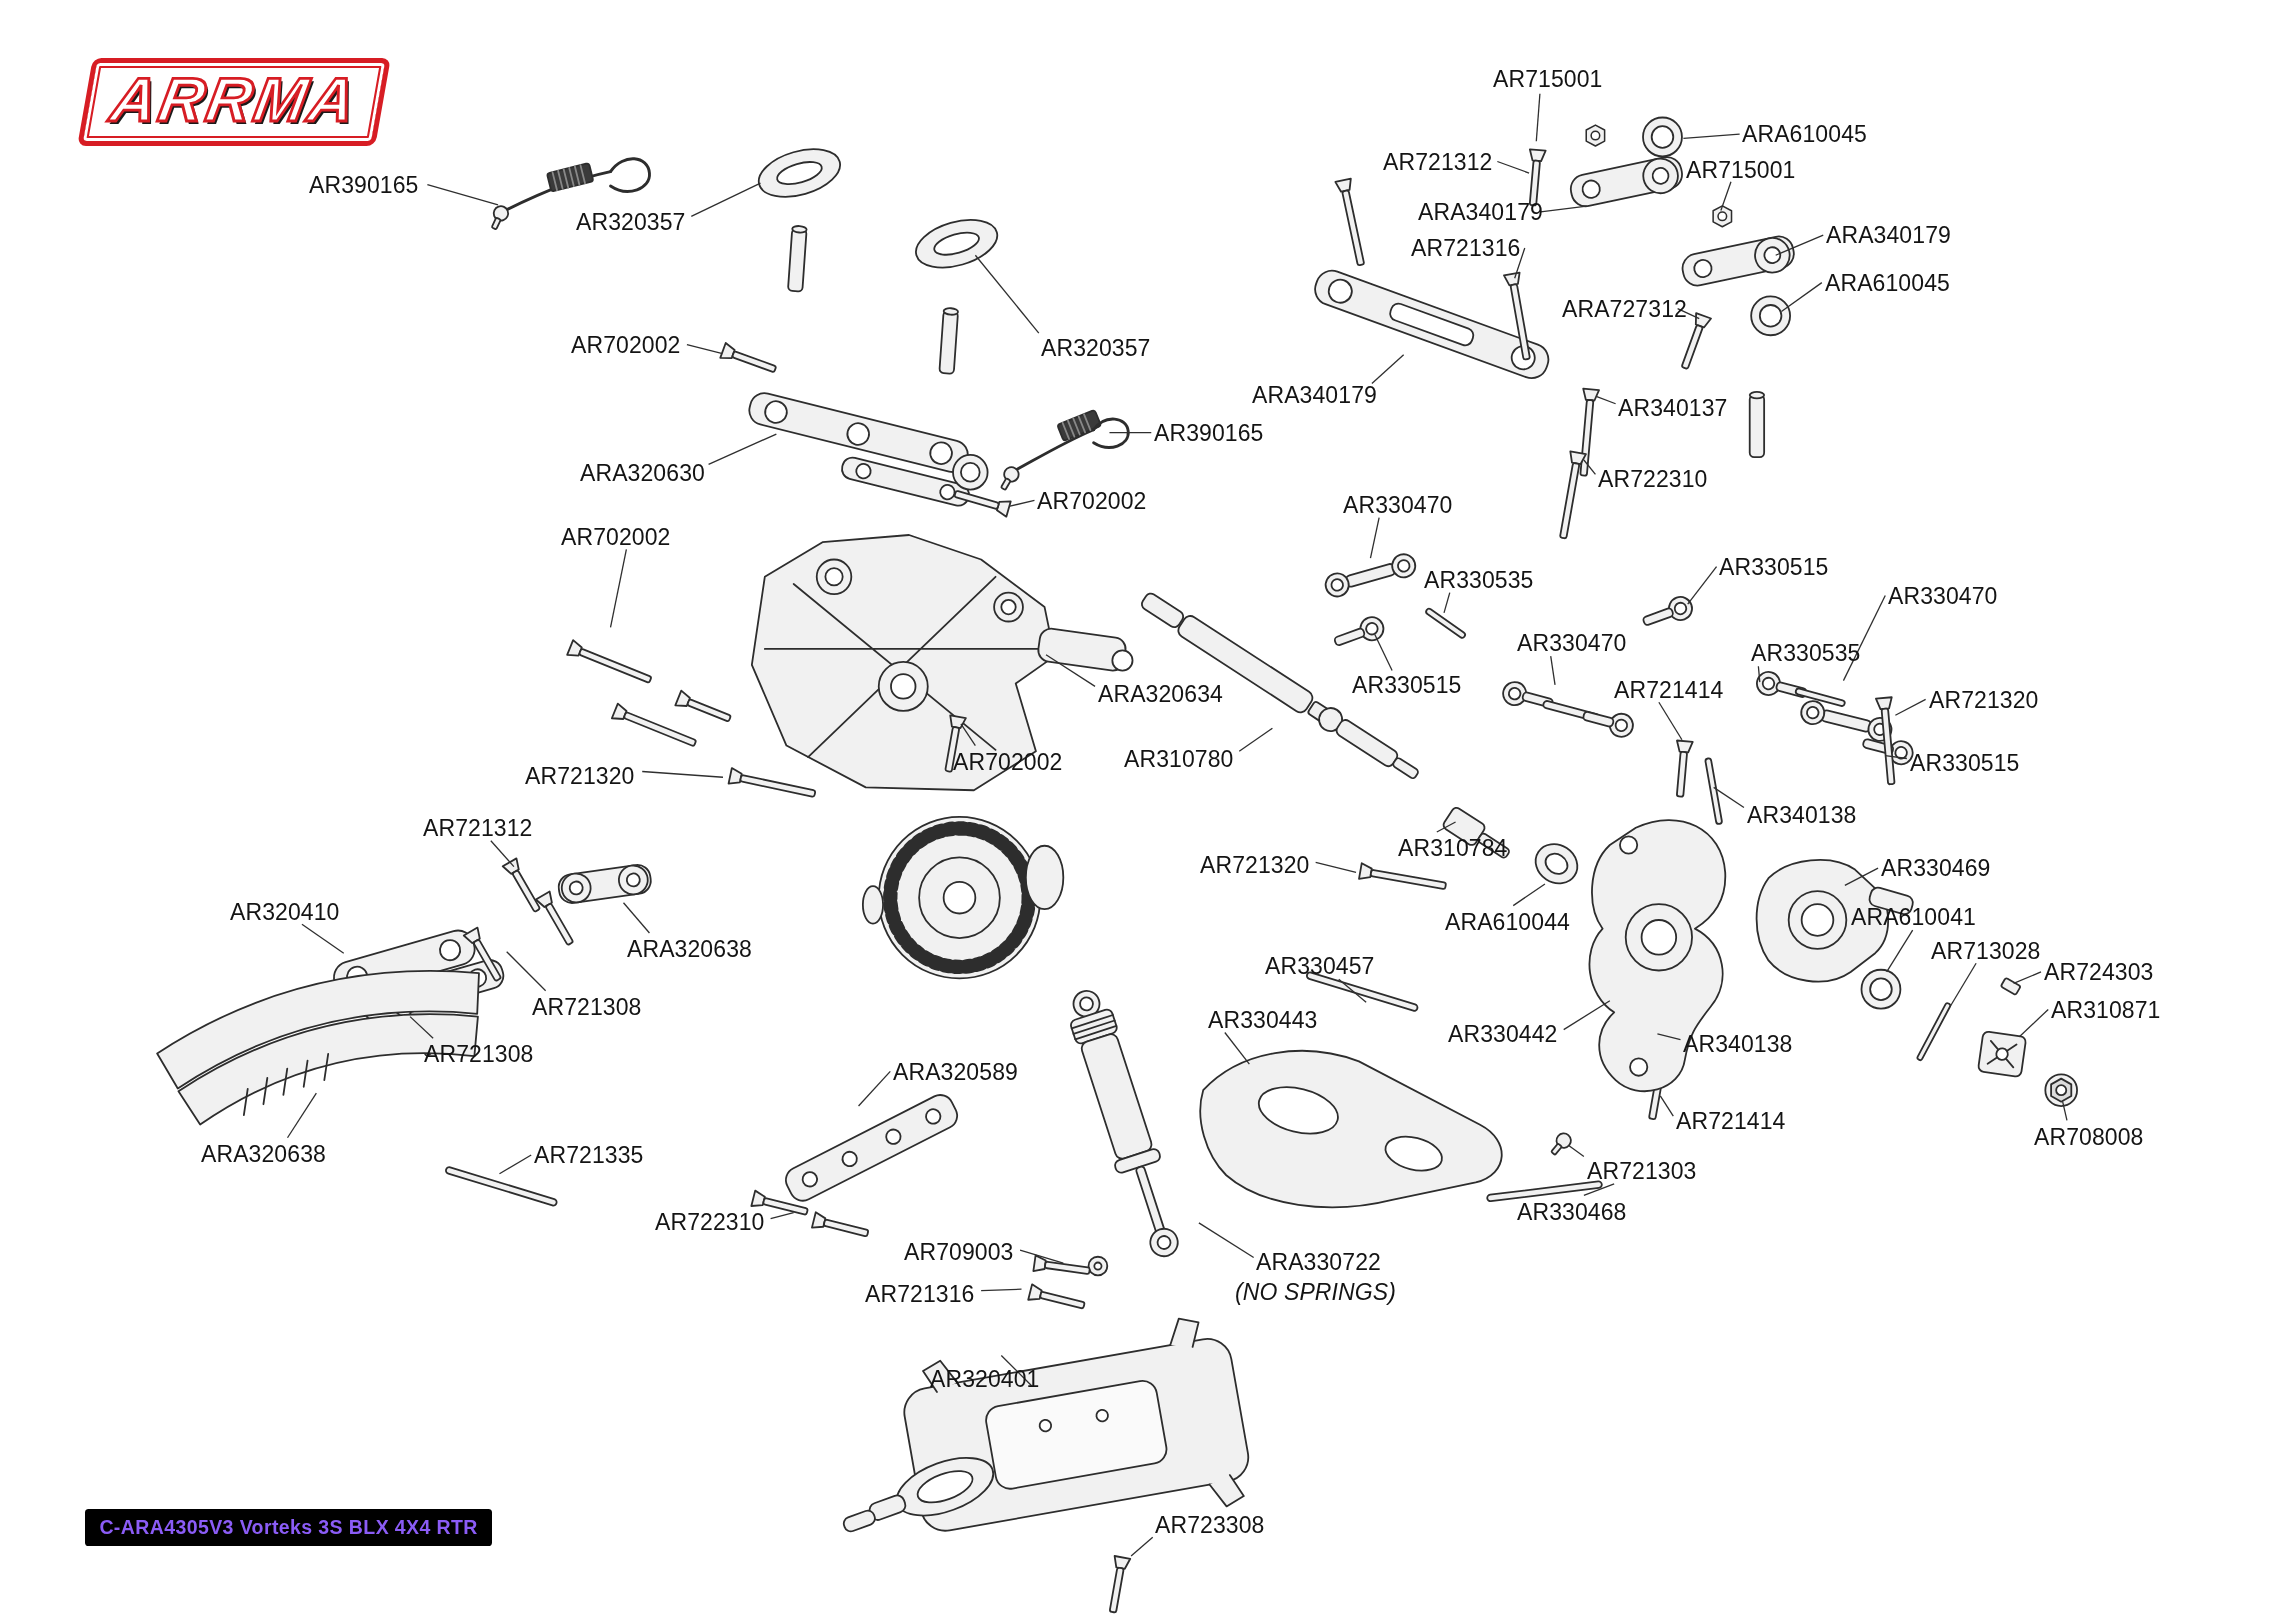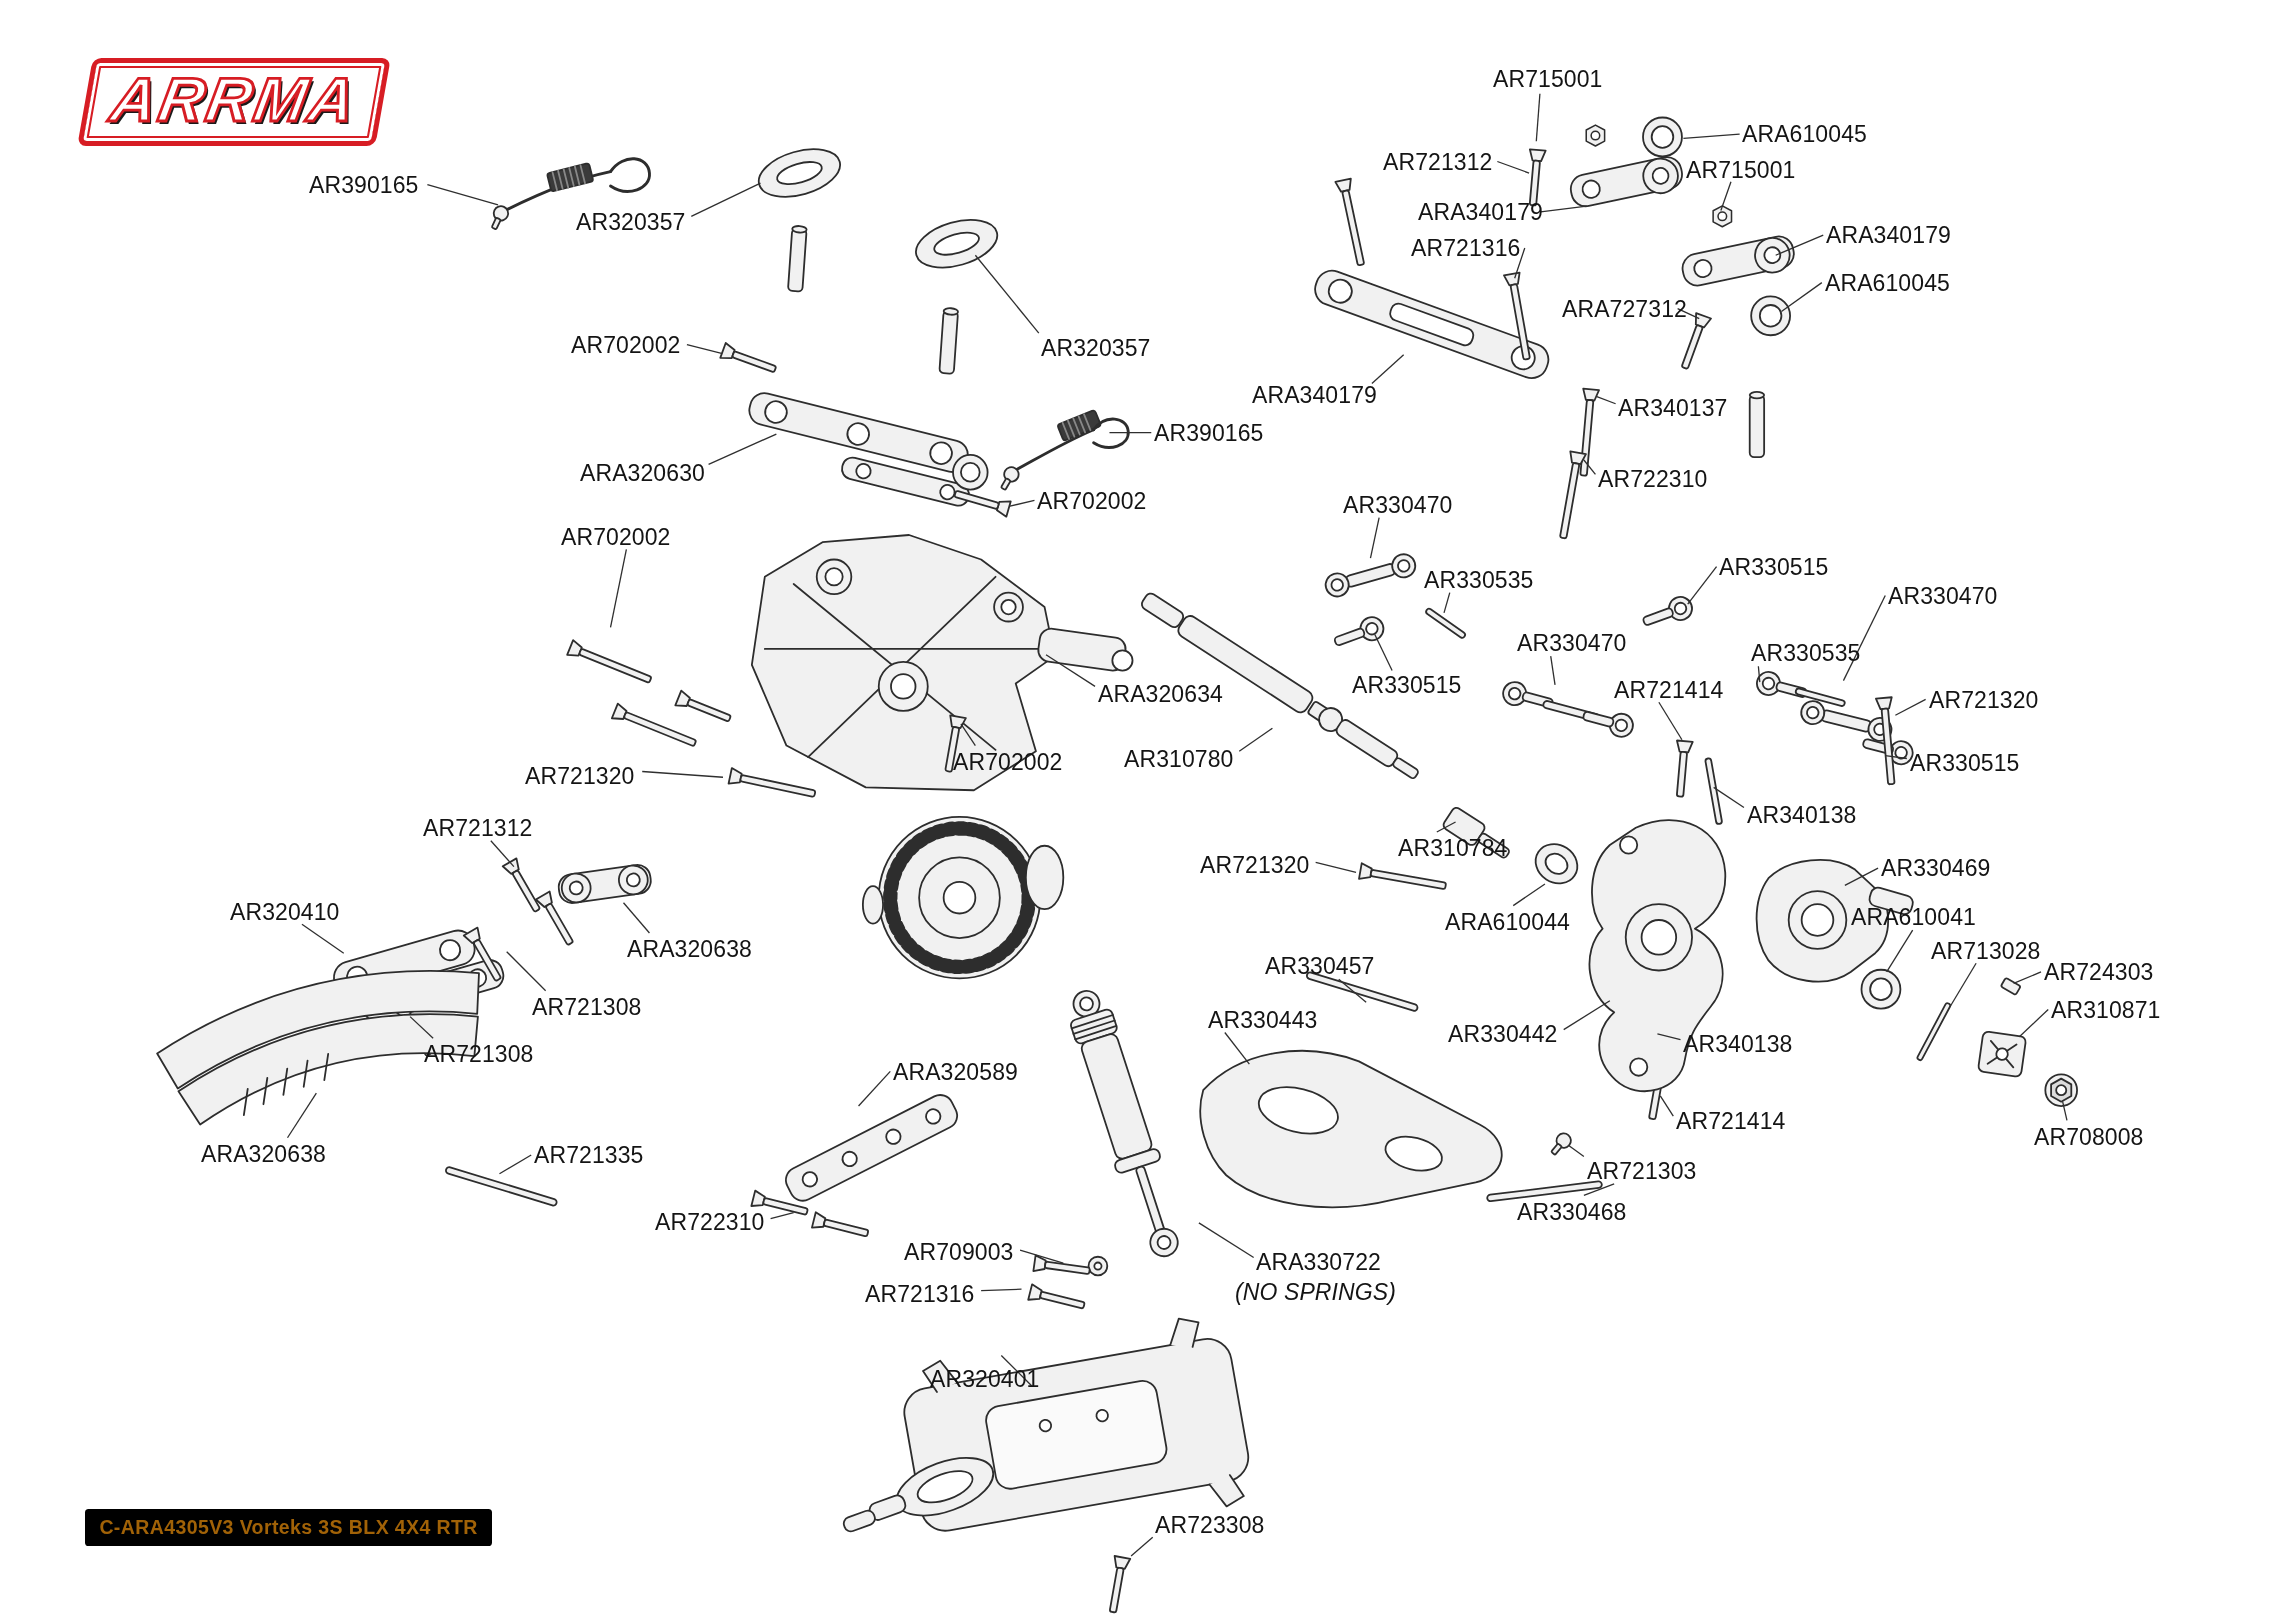--- a/index.html
+++ b/index.html
@@ -29,21 +29,21 @@
     position:absolute; left:1901px; top:69px;
     border:4.3px solid #000; border-radius:7.2px;
     padding:5.8px 20px; background:#fff;
   }
   #title-box span { font-size:33px; font-weight:bold; color:#0f0f0f; letter-spacing:0.7px; }
   
   #footer-code {
     position:absolute; left:85px; top:1509px;
     background:#000; border-radius:3.6px; padding:7.2px 14.4px;
   }
-  #footer-code span { color:#a16207; font-weight:bold; font-size:19.5px; letter-spacing:0.4px;margin-top:13px; }
+  #footer-code span { color:#8b5cf6; font-weight:bold; font-size:19.5px; letter-spacing:0.4px;margin-top:13px; }
   
   #diagram { position:absolute; left:0; top:0; }
   .part-label {
     position:absolute; font-size:23px; color:#141414; white-space:nowrap;
     letter-spacing:0.1px;
   }
   #leader-layer line { stroke:#2f2f2f; stroke-width:1.8; }
 </style>
 </head>
 <body>

